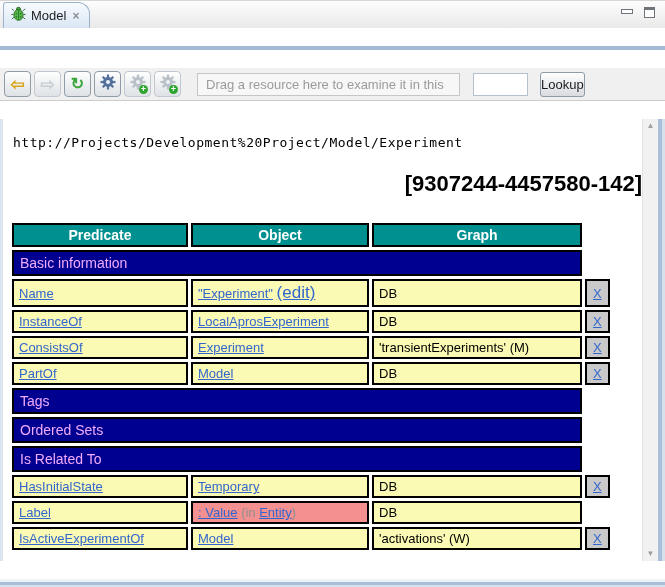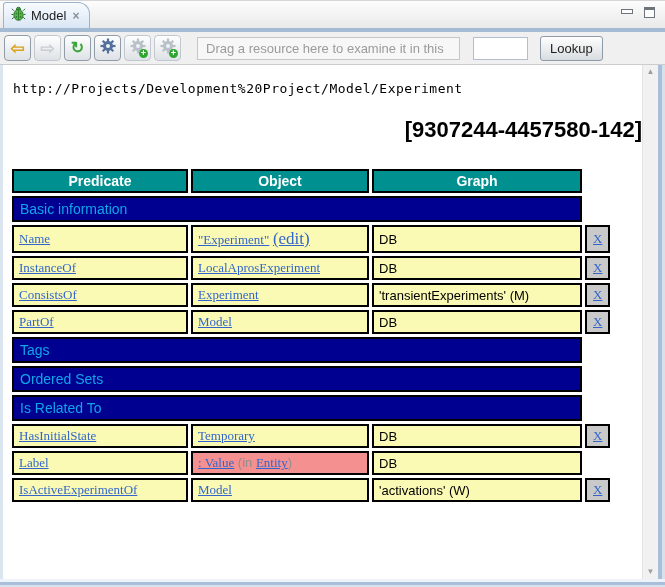--- a/index.html
+++ b/index.html
@@ -1,20 +1,20 @@
 <!DOCTYPE html>
 <html style="--header-bg: #009090; --section-bg: #000090; --cell-bg: #FAFAB4; --highlight-bg: #F59090; --link: #3366CC;"><head>
 <meta charset="utf-8">
 <style>
   * { box-sizing: border-box; margin: 0; padding: 0; }
   html, body { width: 665px; height: 587px; overflow: hidden; }
   body { font-family: "Liberation Sans", sans-serif; background: #ffffff; }
 
   .window { width: 665px; height: 587px; display: flex; flex-direction: column;
-            background: #ffffff; }
+            background: #ffffff; gap: 18px; }
 
   
   .tabbar { height: 28px; background: linear-gradient(#fdfdfd, #e9e9e9);
             display: flex; align-items: flex-end; position: relative;
             border-top: 1px solid #d6d6d6; }
   .tab { height: 26px; margin-left: 3px; padding: 0 9px 0 7px;
          display: flex; align-items: center; gap: 5px;
          background: linear-gradient(#f8fbfe, #d9e6f4);
          border: 1px solid #9db3cb; border-bottom: none;
          border-radius: 3px 12px 0 0; }
@@ -44,21 +44,21 @@
   .plus-badge { position: absolute; right: 2px; bottom: 2px; width: 9px; height: 9px;
                 border-radius: 50%; background: #2ea52e; color: #ffffff; font-size: 9px;
                 line-height: 8px; text-align: center; font-weight: bold; }
   .drag-field { margin-left: 13px; width: 263px; height: 23px; border: 1px solid #c6c6c6;
                 background: #f7f7f7; color: #9b9b9b; font-size: 13px; padding: 0 8px;
                 font-family: "Liberation Sans", sans-serif; }
   .drag-field::placeholder { color: #9b9b9b; }
   .lookup-input { margin-left: 10px; width: 55px; height: 23px;
                   border: 1px solid #b3bfce; background: #ffffff; font-size: 13px;
                   padding: 0 4px; font-family: "Liberation Sans", sans-serif; }
-  .lookup-btn { margin-left: 9px; height: 25px; padding: 0 9px; font-size: 13px;
+  .lookup-btn { margin-left: 9px; height: 25px; padding: 0 0; font-size: 13px;
                 border: 1px solid #8f9ba8; border-radius: 3px; color: #1d1d1d;
                 background: linear-gradient(#fefefe, #d9dcdf); cursor: pointer;
                 font-family: "Liberation Sans", sans-serif; }
 
   
   .body-row { flex: 1; display: flex; min-height: 0; }
   .edge-left { width: 3px; background: #dbe5f0; }
   .main { flex: 1; background: #ffffff; overflow: hidden; padding: 0 0 0 9px; }
   .scrollbar { width: 16px; background: #f1f1f1; border-left: 1px solid #e3e3e3;
                display: flex; flex-direction: column; justify-content: space-between;
@@ -73,29 +73,29 @@
   .uri { margin: 16px 0 0 1px; font-family: "DejaVu Sans Mono", monospace;
          font-size: 13px; color: #000000; letter-spacing: 0.5px; }
   .heading { margin: 21px 0 0 0; font-size: 22px; font-weight: bold; color: #000000; text-align: right; }
 
   
   table.stmts { margin-top: 23px; border-collapse: separate; border-spacing: 3px;
                 font-size: 13px; margin-left: -3px; }
   td.head { background: var(--header-bg); color: #ffffff; font-weight: bold;
             text-align: center; border: 2px solid #000000; padding: 2px 4px;
             font-size: 14px; }
-  td.section { background: var(--section-bg); color: #0ea5e9; border: 2px solid #000000;
+  td.section { background: var(--section-bg); color: #f0abfc; border: 2px solid #000000;
                padding: 3px 6px; font-size: 14px; }
   td.cell { background: var(--cell-bg); border: 2px solid #000000; padding: 2px 5px;
             white-space: nowrap; }
   td.cell.hl { background: var(--highlight-bg); margin-left: 44px; }
   td.xcell { background: #c9c9c9; border: 2px solid #000000; padding: 2px 6px;
              text-align: center; }
   td.ghost { border: none; background: transparent; }
-  a.lnk { color: var(--link); text-decoration: underline; cursor: pointer; font-family: Liberation Serif, serif; }
+  a.lnk { color: var(--link); text-decoration: underline; cursor: pointer; }
   a.lnk.small { font-size: 17px; }
   .muted { color: #8f8f8f; }
   col.c1 { width: 176px; } col.c2 { width: 178px; } col.c3 { width: 210px; }
   col.c4 { width: 22px; }
 </style>
 </head>
 <body>
 
 <div class="window">
 

